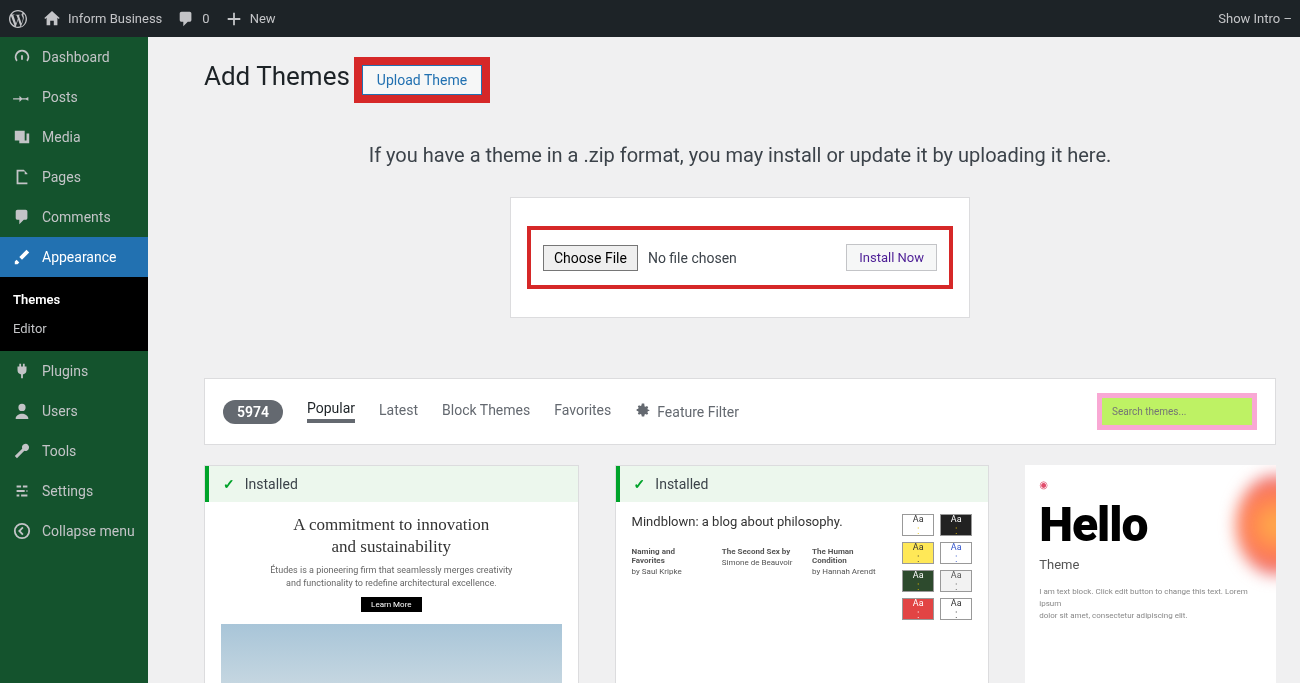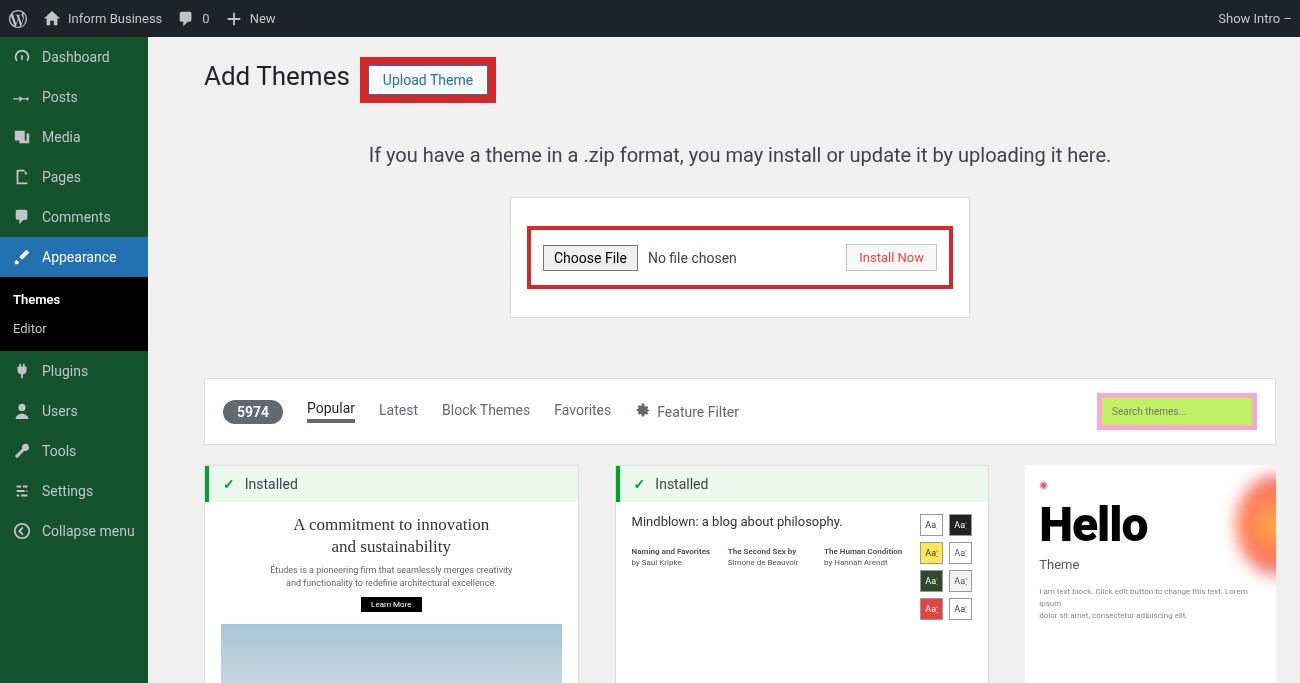--- a/index.html
+++ b/index.html
@@ -16,31 +16,31 @@
 .menu-item { display:flex; align-items:center; gap:10px; padding:10px 12px; cursor:pointer; }
 .menu-item.current { background:#2271b1; color:#fff; position:relative; }
 .menu-item.current::after { content:""; position:absolute; right:-8px; top:50%; transform:translateY(-50%); border:8px solid transparent; border-right-color:#f0f0f1; }
 .menu-icon { width:20px; height:20px; display:flex; align-items:center; justify-content:center; }
 .submenu { background:#000; padding:8px 0; }
 .submenu-item { padding:7px 13px; font-size:13px; cursor:pointer; color:#c3c4c7; }
 .submenu-item.current { color:#fff; font-weight:600; }
 
 
 .content { position:absolute; top:37px; left:180px; right:0; bottom:0; padding:20px 24px; overflow:visible; }
-.page-header { display:flex; align-items:baseline; gap:10px; margin-bottom:30px; }
+.page-header { display:flex; align-items:baseline; gap:4px; margin-bottom:30px; }
 .page-title { font-size:26px; font-weight:400; color:#1d2327; }
 .upload-theme-wrap { display:inline-block; border:4px solid #d62828; padding:4px; background:#d62828; }
 .upload-theme-btn { background:#f6f7f7; border:1px solid #2271b1; color:#2271b1; padding:6px 14px; font-size:14px; cursor:pointer; }
 
 .upload-panel-text { text-align:center; font-size:20px; color:#3c434a; margin:40px 0 30px; }
 .upload-panel-box { width:460px; margin:0 auto 60px; background:#fff; border:1px solid #dcdcde; padding:28px 16px; }
 .upload-inner-highlight { border:4px solid #d62828; padding:14px 12px; display:flex; align-items:center; gap:10px; }
 .choose-file-btn { background:#efefef; border:1px solid #767676; padding:4px 10px; font-size:14px; cursor:pointer; }
 .no-file-text { font-size:14px; color:#3c434a; flex:1; }
-.install-now-btn { background:#f6f7f7; border:1px solid #c3c4c7; color:#ef4444; padding:5px 12px; font-size:13px; cursor:pointer; }
+.install-now-btn { background:#f6f7f7; border:1px solid #c3c4c7; color:#4c1d95; padding:5px 12px; font-size:13px; cursor:pointer; }
 
 .filter-bar { background:#fff; border:1px solid #dcdcde; padding:14px 18px; display:flex; align-items:center; gap:24px; font-size:14px; color:#646970; }
 .count-badge { background:#646970; color:#fff; padding:4px 14px; border-radius:20px; font-weight:600; }
 .filter-tab { cursor:pointer; color:#646970; padding-bottom:3px; }
 .filter-tab.active { color:#1d2327; border-bottom:4px solid #646970; }
 .feature-filter { display:flex; align-items:center; gap:6px; cursor:pointer; }
 .search-box { margin-left:auto; border:5px solid #f9a8d4; padding:8px 10px; font-size:10px; color:#787c82; width:160px; background:#bef264; }
 
 .themes-grid { display:flex; gap:36px; margin-top:20px; }
 .theme-card { width:390px; background:#fff; border:1px solid #dcdcde; }
@@ -53,21 +53,21 @@
 .preview-img-strip { height:90px; background:linear-gradient(180deg,#a8c5d8 0%,#d4dfe5 100%); }
 
 .theme2-body { padding:12px 16px; display:flex; gap:12px; }
 .theme2-left { flex:1; }
 .theme2-tag { font-size:13px; color:#333; margin-bottom:18px; }
 .theme2-cols { display:flex; gap:12px; font-size:8px; color:#555; }
 .theme2-col { flex:1; }
 .theme2-col-title { font-weight:bold; margin-bottom:2px; }
 .swatch-grid { display:flex; flex-direction:column; gap:6px; }
 .swatch-row { display:flex; gap:6px; }
-.swatch { width:23px; height:22px; border:1px solid #999; font-size:9px; display:flex; align-items:center; justify-content:center; }
+.swatch { width:32px; height:22px; border:1px solid #999; font-size:9px; display:flex; align-items:center; justify-content:center;flex-direction:column; }
 
 .theme3 { background:#fff; padding:14px; width:260px; }
 .hello-big { font-size:48px; font-weight:900; color:#000; letter-spacing:-1px; }
 .hello-sub { font-size:13px; color:#555; margin-top:4px; }
 .hello-body { font-size:8px; color:#888; margin-top:14px; line-height:1.5; }
 .hello-gradient { position:absolute; right:-40px; top:10px; width:80px; height:100px; border-radius:50%; background:radial-gradient(circle,#ffb347 0%,#ff7b54 50%,#d66ba0 100%); filter:blur(8px); }
 
 svg { fill:currentColor; }
 </style>
 </head>

